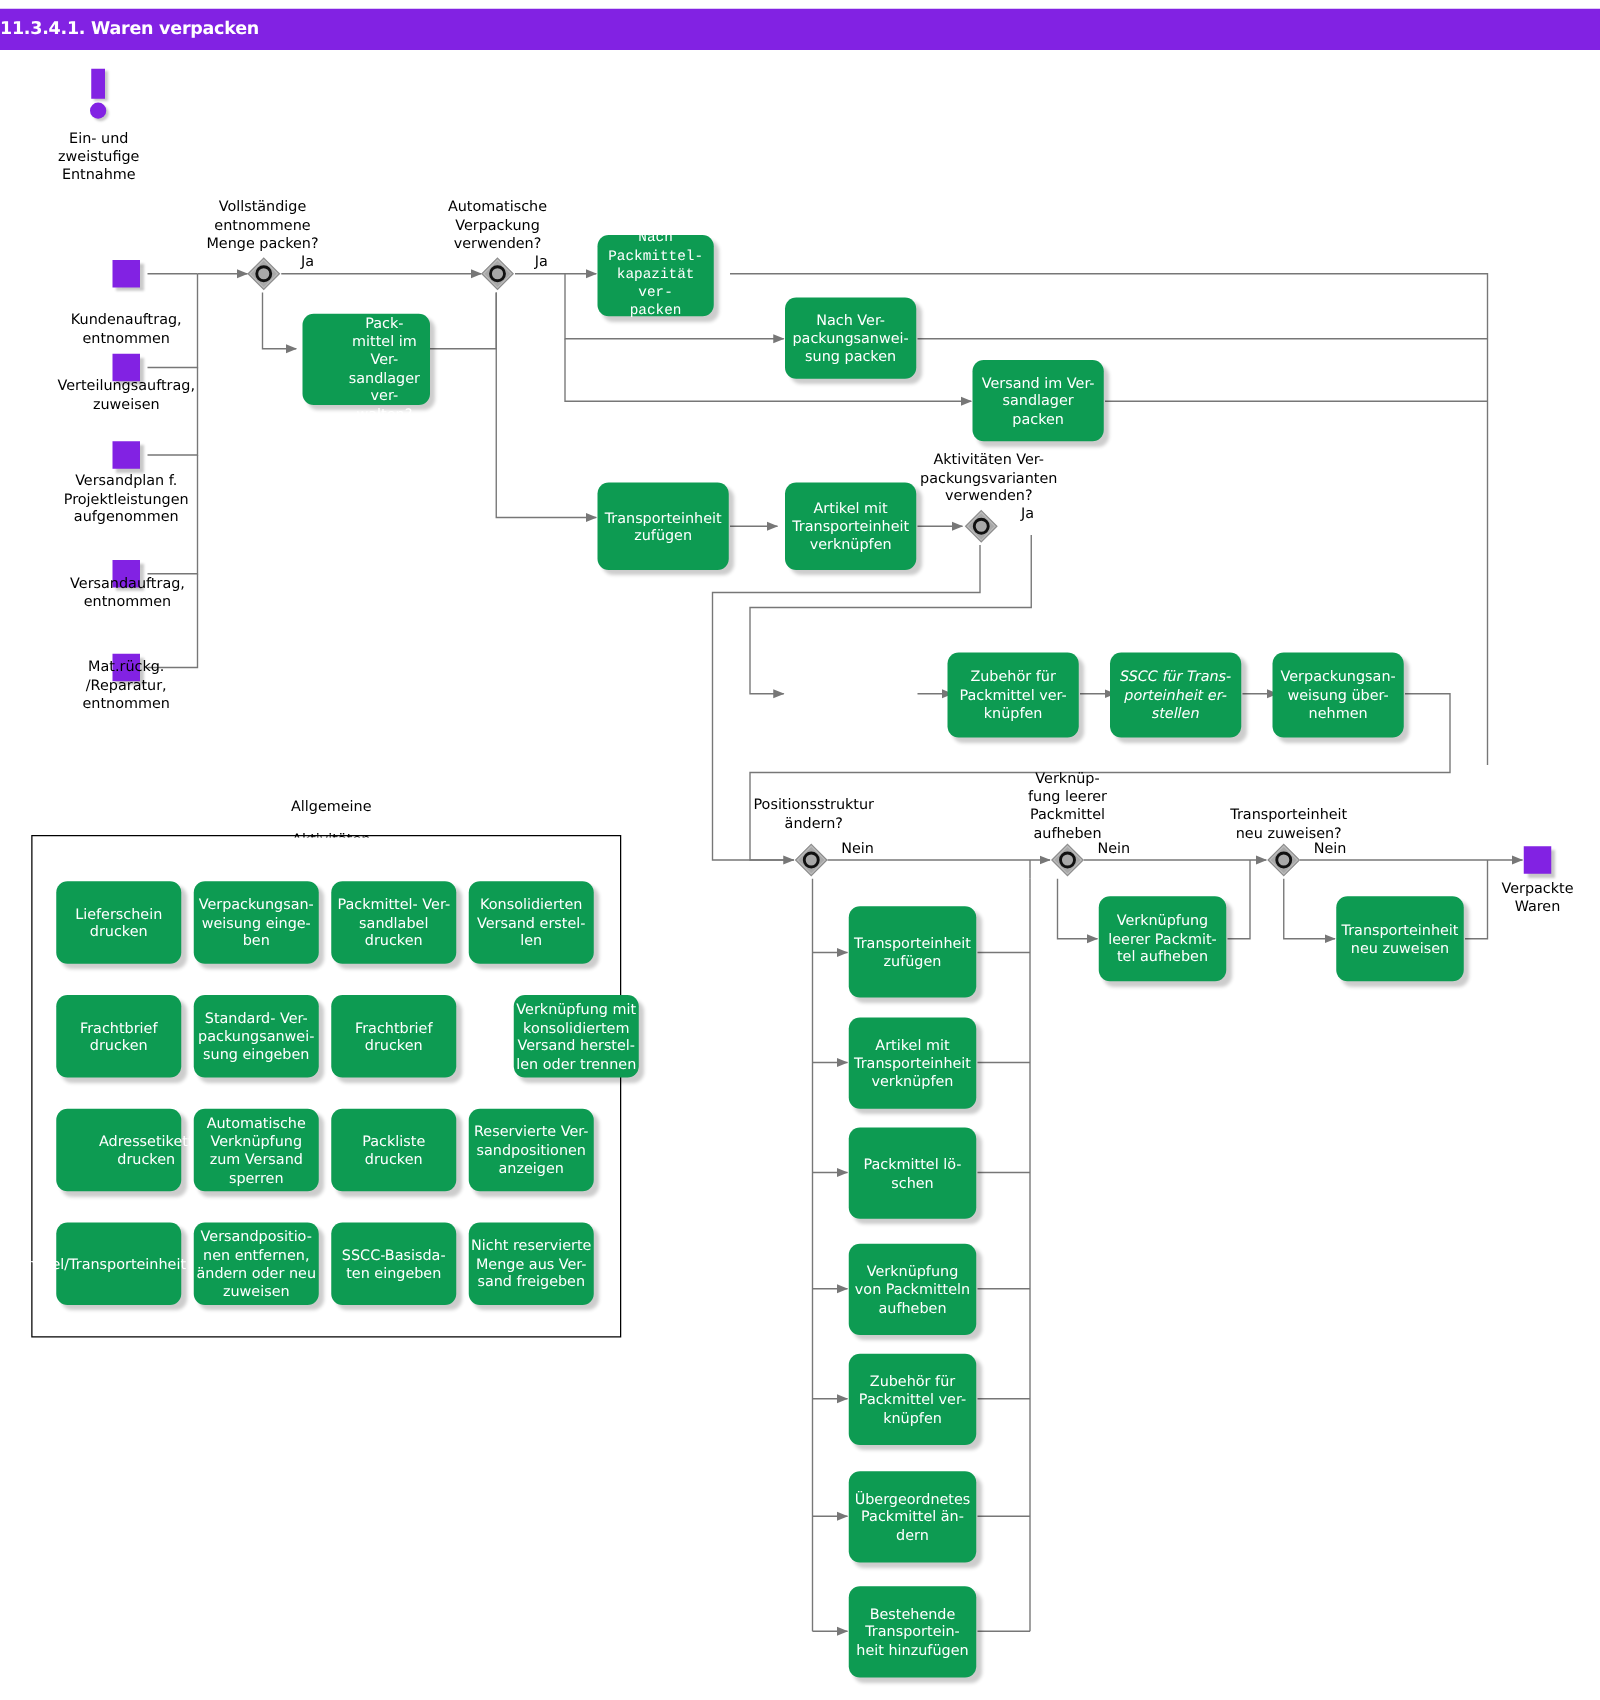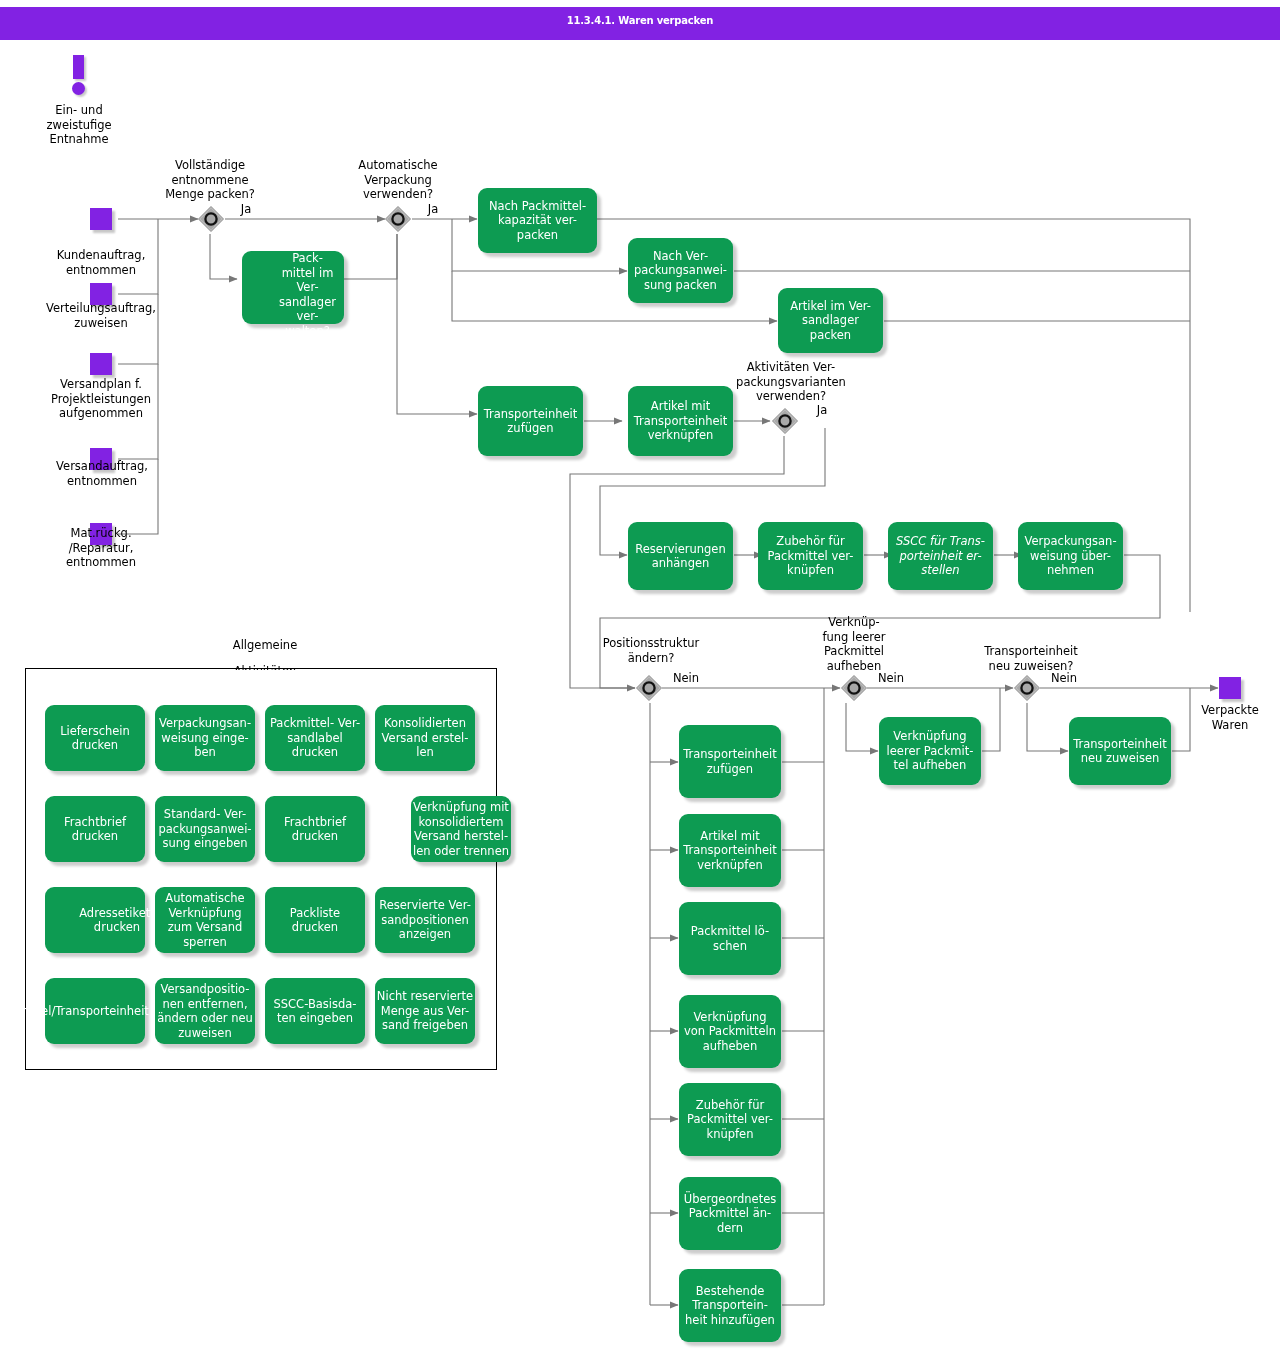--- a/index.html
+++ b/index.html
@@ -18,24 +18,23 @@
   
   #titlebar {
     position: absolute;
     left: 0; top: 7px;
     width: 1280px; height: 33px;
     background: #8222e3;
   }
   #titlebar .tb-text {
     position: absolute;
     left: 0; right: 0; top: 8px;
-    text-align: center;
     color: #ffffff;
     font-family: "DejaVu Sans", sans-serif;
-    font-size: 10px;
+    font-size: 14px;
     font-weight: bold;
     letter-spacing: -0.2px;
   }
   
   #wires {
     position: absolute;
     left: 0; top: 0;
     width: 1280px; height: 1360px;
     pointer-events: none;
   }
@@ -288,29 +287,29 @@
       <circle cx="15" cy="15" r="5.6" fill="none" stroke="#111111" stroke-width="2.3"></circle>
     </svg>
   </div>
   <div class="lbl" style="left:415px; top:202px; width:36px;">Ja</div>
 
   <div class="proc" style="left:242px; top:251px; width:102px; height:73px;padding-left:32px;">Teile oder Pack-
 mittel im Ver-
 sandlager ver-
 walten?</div>
 
-  <div class="proc" style="left:478px; top:188px; width:119px; height:65px;">Nach Packmittel-
+  <div class="proc" style="left:478px; top:188px; width:93px; height:65px;font-family:Liberation Mono, monospace;">Nach Packmittel-
 kapazität ver-
 packen</div>
 
   <div class="proc" style="left:628px; top:238px; width:105px; height:65px;">Nach   Ver-
 packungsanwei-
 sung   packen</div>
 
-  <div class="proc" style="left:778px; top:288px; width:105px; height:65px;">Artikel im Ver-
+  <div class="proc" style="left:778px; top:288px; width:105px; height:65px;">Versand im Ver-
 sandlager
 packen</div>
 
   <div class="proc" style="left:478px; top:386px; width:105px; height:70px;">Transporteinheit
 zufügen</div>
 
   <div class="proc" style="left:628px; top:386px; width:105px; height:70px;">Artikel mit
 Transporteinheit
 verknüpfen</div>
 
@@ -319,22 +318,20 @@
 verwenden?</div>
   <div class="dia" style="left:770px; top:406px;">
     <svg width="30" height="30" viewBox="0 0 30 30">
       <polygon points="15,2.5 27.5,15 15,27.5 2.5,15" fill="#bdbdbd" stroke="#8d8d8d" stroke-width="1"></polygon>
       <polygon points="15,4.5 25.5,15 15,25.5 4.5,15" fill="#a8a8a8"></polygon>
       <circle cx="15" cy="15" r="5.6" fill="none" stroke="#111111" stroke-width="2.3"></circle>
     </svg>
   </div>
   <div class="lbl" style="left:804px; top:403px; width:36px;">Ja</div>
 
-  <div class="proc" style="left:628px; top:522px; width:105px; height:68px;">Reservierungen
-anhängen</div>
   <div class="proc" style="left:758px; top:522px; width:105px; height:68px;">Zubehör für
 Packmittel ver-
 knüpfen</div>
   <div class="proc" style="left:888px; top:522px; width:105px; height:68px;font-style:italic;">SSCC für Trans-
 porteinheit er-
 stellen</div>
   <div class="proc" style="left:1018px; top:522px; width:105px; height:68px;">Verpackungsan-
 weisung   über-
 nehmen</div>
 

